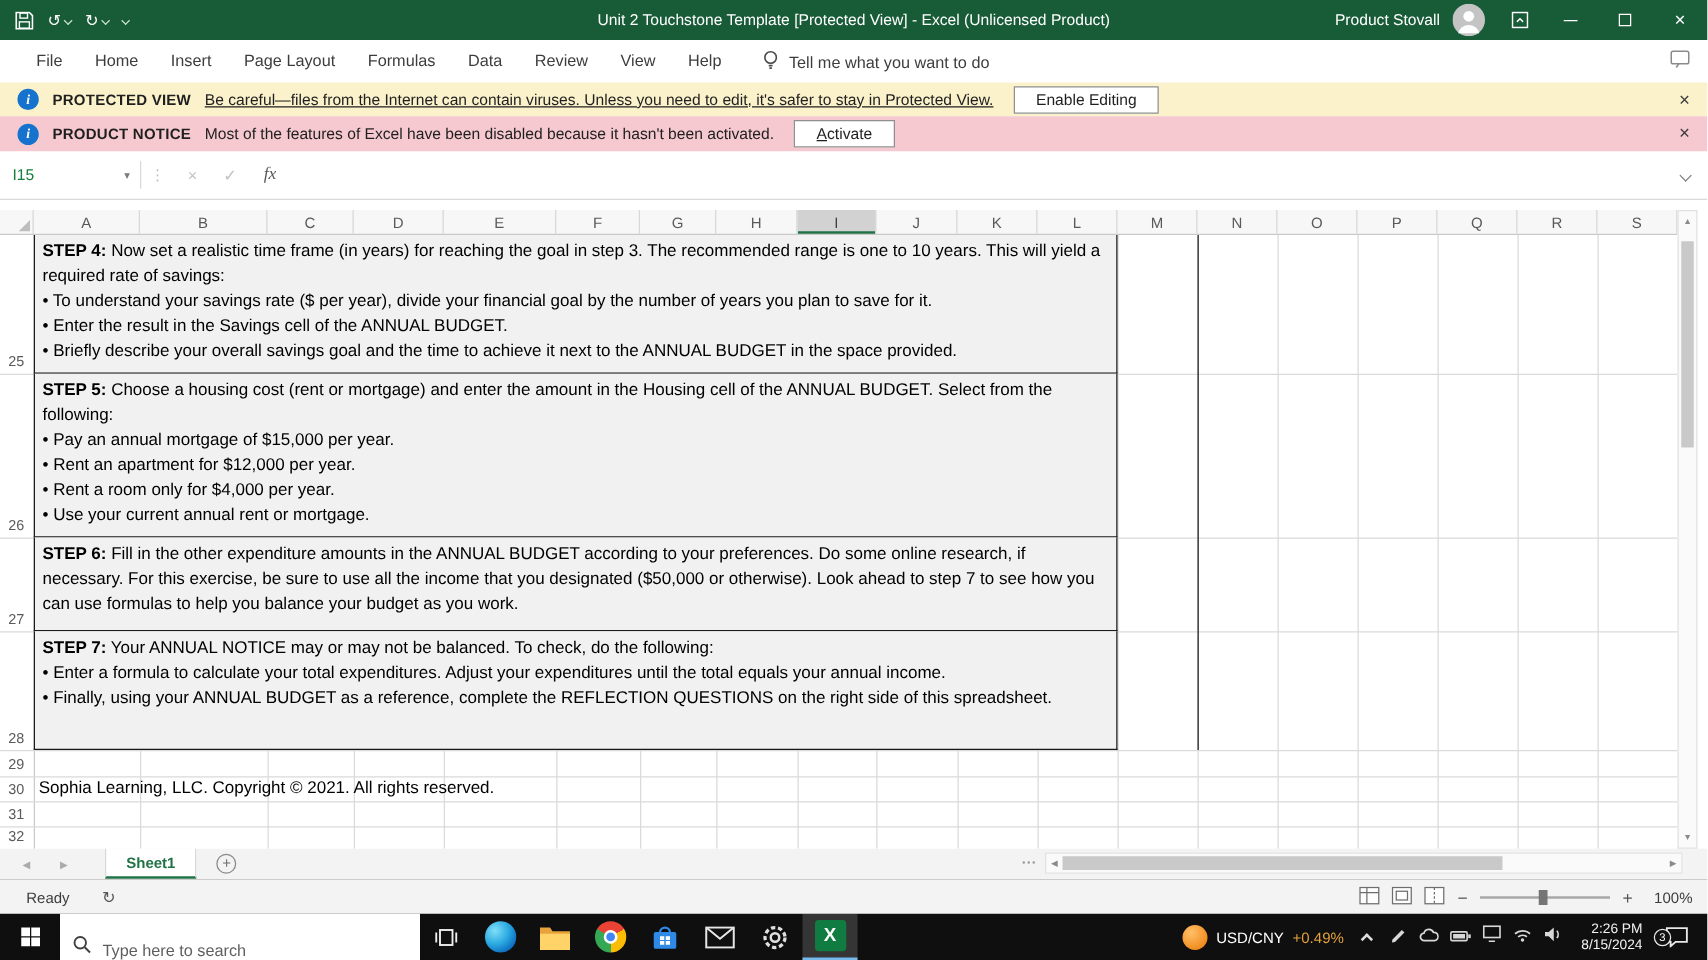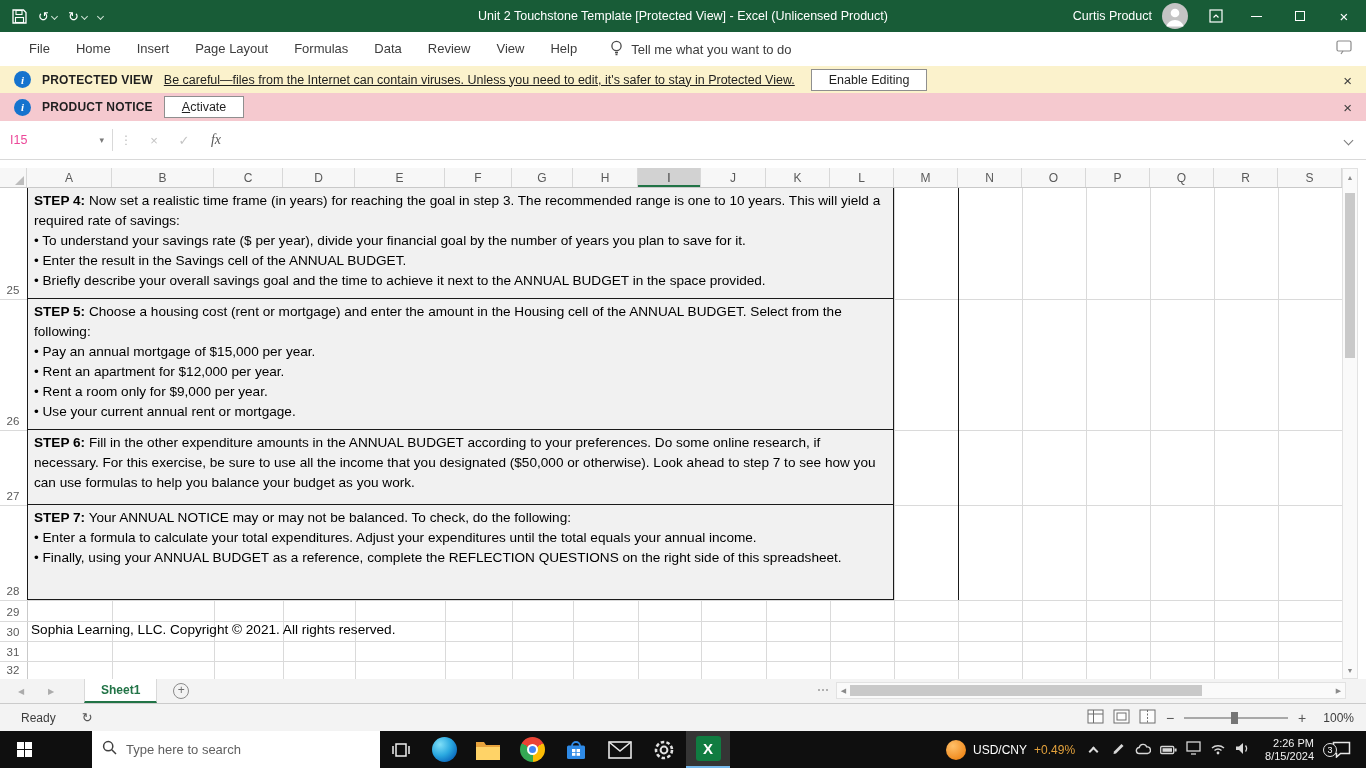--- a/index.html
+++ b/index.html
@@ -35,21 +35,21 @@
   .notice b { margin-right:11px; font-size:12px; letter-spacing:.2px; }
   .notice .msg { margin-right:16px; }
   .protected .msg { text-decoration:underline; }
   .notice-btn { background:#fff; border:1px solid #8F8F8F; font-size:12.5px; padding:3px 17px; font-family:inherit; color:#1f1f1f; }
   .product .notice-btn::first-letter { text-decoration:underline; }
   .notice-close { position:absolute; right:14px; top:50%; transform:translateY(-50%); font-size:15px; color:#3d3d3d; }
 
   
   .formula-row { height:39px; background:#fff; border-bottom:1px solid #D9D9D9; display:flex; align-items:center; flex:none; }
   .namebox { width:112px; height:26px; display:flex; align-items:center; padding-left:10px; font-size:12.5px; position:relative; }
-  .namebox input { width:62px; border:none; outline:none; font:inherit; color:#ec4899; background:transparent; }
+  .namebox input { width:62px; border:none; outline:none; font:inherit; color:#15803d; background:transparent; }
   .nb-caret { position:absolute; right:8px; color:#7a7a7a; font-size:9px; }
   .nb-divider { width:1px; height:22px; background:#D9D9D9; }
   .fdots { color:#BDBDBD; font-size:12px; padding:0 7px; }
   .ficon { width:30px; text-align:center; color:#C3C3C3; font-size:13px; }
   .fx { font-style:italic; color:#595959; font-family:"Liberation Serif", serif; font-size:14px; width:34px; text-align:center; }
   .finput { flex:1; height:26px; }
   .fchev { width:7px; height:7px; border-right:1.4px solid #7a7a7a; border-bottom:1.4px solid #7a7a7a; transform:rotate(45deg); margin-right:14px; }
 
   
   .grid-area { position:relative; height:519px; background:#fff; flex:none; }
@@ -94,21 +94,21 @@
   .zoom-tick { position:absolute; left:51px; top:4px; width:1px; height:6px; background:#8f8f8f; }
   .zoom-thumb { position:absolute; left:47px; top:1px; width:7px; height:12px; background:#757575; }
   .zoom-pct { width:38px; text-align:right; }
 
   
   .taskbar { height:37px; background:#0F0F0F; display:flex; align-items:stretch; color:#fff; flex:none; }
   .tsk { display:flex; align-items:center; justify-content:center; }
   .tb-start { width:48px; }
   .win-logo { display:grid; grid-template-columns:7px 7px; grid-template-rows:7px 7px; gap:1px; }
   .win-logo i { background:#fff; }
-  .tb-search { width:288px; background:#fff; display:flex; align-items:center; gap:9px; padding-left:10px;margin-left:44px; }
+  .tb-search { width:288px; background:#fff; display:flex; align-items:flex-end; gap:9px; padding-left:10px; }
   .tb-search input { border:none; outline:none; font-family:inherit; font-size:13px; color:#5F5F5F; flex:1; background:transparent; }
   .tb-search input::placeholder { color:#5F5F5F; opacity:1; }
   .tb-taskview { width:42px; }
   .tb-app { width:44px; position:relative; }
   .tb-app.active { background:rgba(255,255,255,0.16); border-bottom:2px solid #76B9ED; }
   .ic-edge { width:25px; height:25px; border-radius:50%; background:radial-gradient(circle at 32% 30%, #7FDFF8, #2BA9E0 45%, #0B6BBF 78%, #0A59A4); }
   .ic-chrome { width:25px; height:25px; border-radius:50%; background:conic-gradient(from -60deg, #EA4335 0 120deg, #FBBC05 0 240deg, #34A853 0 360deg); position:relative; }
   .ic-chrome::after { content:""; position:absolute; inset:7px; border-radius:50%; background:#4285F4; border:2px solid #fff; }
   .ic-excel { width:25px; height:25px; background:#107C41; border-radius:3px; color:#fff; font-weight:bold; font-size:15px; display:flex; align-items:center; justify-content:center; }
   .tb-right { margin-left:auto; display:flex; align-items:center; gap:10px; padding-right:8px; }
@@ -142,21 +142,21 @@
       <span class="g">
           <span>↻</span>
           <span class="mini-caret"></span>
         </span>
       <span class="g">
           <span class="mini-caret"></span>
         </span>
     </div>
     <div class="title-text">Unit 2 Touchstone Template  [Protected View]  -  Excel (Unlicensed Product)</div>
     <div class="title-right">
-      <span class="user-name">Curtis Product</span>
+      <span class="user-name">Product Stovall</span>
       <span class="avatar">
         <svg width="26" height="26" viewBox="0 0 26 26">
             <circle cx="13" cy="13" r="13" fill="#C4C4C4"></circle>
             <circle cx="13" cy="10" r="4.3" fill="#FFF"></circle>
             <path d="M4.5 23.5 a8.8 8.8 0 0117 0 z" fill="#FFF"></path>
           </svg>
       </span>
       <span class="tb-ic">
         <svg width="14" height="14" viewBox="0 0 14 14">
             <rect x="1" y="1" width="12" height="12" fill="none" stroke="#fff" stroke-width="1.2"></rect>
@@ -208,20 +208,21 @@
     <span class="info-ic">i</span>
     <b>PROTECTED VIEW</b>
     <span class="msg">Be careful—files from the Internet can contain viruses. Unless you need to edit, it's safer to stay in Protected View.</span>
     <button class="notice-btn">Enable Editing</button>
     <span class="notice-close">×</span>
   </div>
 
   <div class="notice product">
     <span class="info-ic">i</span>
     <b>PRODUCT NOTICE</b>
+    <span class="msg">Most of the features of Excel have been disabled because it hasn't been activated.</span>
     <button class="notice-btn">Activate</button>
     <span class="notice-close">×</span>
   </div>
 
   <div class="formula-row">
     <div class="namebox">
       <input readonly="" value="I15" style="">
       <span class="nb-caret">▾</span>
     </div>
     <span class="nb-divider"></span>
@@ -266,21 +267,21 @@
         <div class="step" style="height:111px">
           <div><b>STEP 4:</b> <span>Now set a realistic time frame (in years) for reaching the goal in step 3. The recommended range is one to 10 years. This will yield a required rate of savings:</span></div>
           <div>• To understand your savings rate ($ per year), divide your financial goal by the number of years you plan to save for it.</div>
           <div>• Enter the result in the Savings cell of the ANNUAL BUDGET.</div>
           <div>• Briefly describe your overall savings goal and the time to achieve it next to the ANNUAL BUDGET in the space provided.</div>
         </div>
         <div class="step" style="height:131px">
           <div><b>STEP 5:</b> <span>Choose a housing cost (rent or mortgage) and enter the amount in the Housing cell of the ANNUAL BUDGET. Select from the following:</span></div>
           <div>• Pay an annual mortgage of $15,000 per year.</div>
           <div>• Rent an apartment for $12,000 per year.</div>
-          <div>• Rent a room only for $9,000 per year.</div>
+          <div>• Rent a room only for $4,000 per year.</div>
           <div>• Use your current annual rent or mortgage.</div>
         </div>
         <div class="step" style="height:75px">
           <div><b>STEP 6:</b> <span>Fill in the other expenditure amounts in the ANNUAL BUDGET according to your preferences. Do some online research, if necessary. For this exercise, be sure to use all the income that you designated ($50,000 or otherwise). Look ahead to step 7 to see how you can use formulas to help you balance your budget as you work.</span></div>
         </div>
         <div class="step" style="height:95px">
           <div><b>STEP 7:</b> <span>Your ANNUAL NOTICE may or may not be balanced. To check, do the following:</span></div>
           <div>• Enter a formula to calculate your total expenditures. Adjust your expenditures until the total equals your annual income.</div>
           <div>• Finally, using your ANNUAL BUDGET as a reference, complete the REFLECTION QUESTIONS on the right side of this spreadsheet.</div>
         </div>

